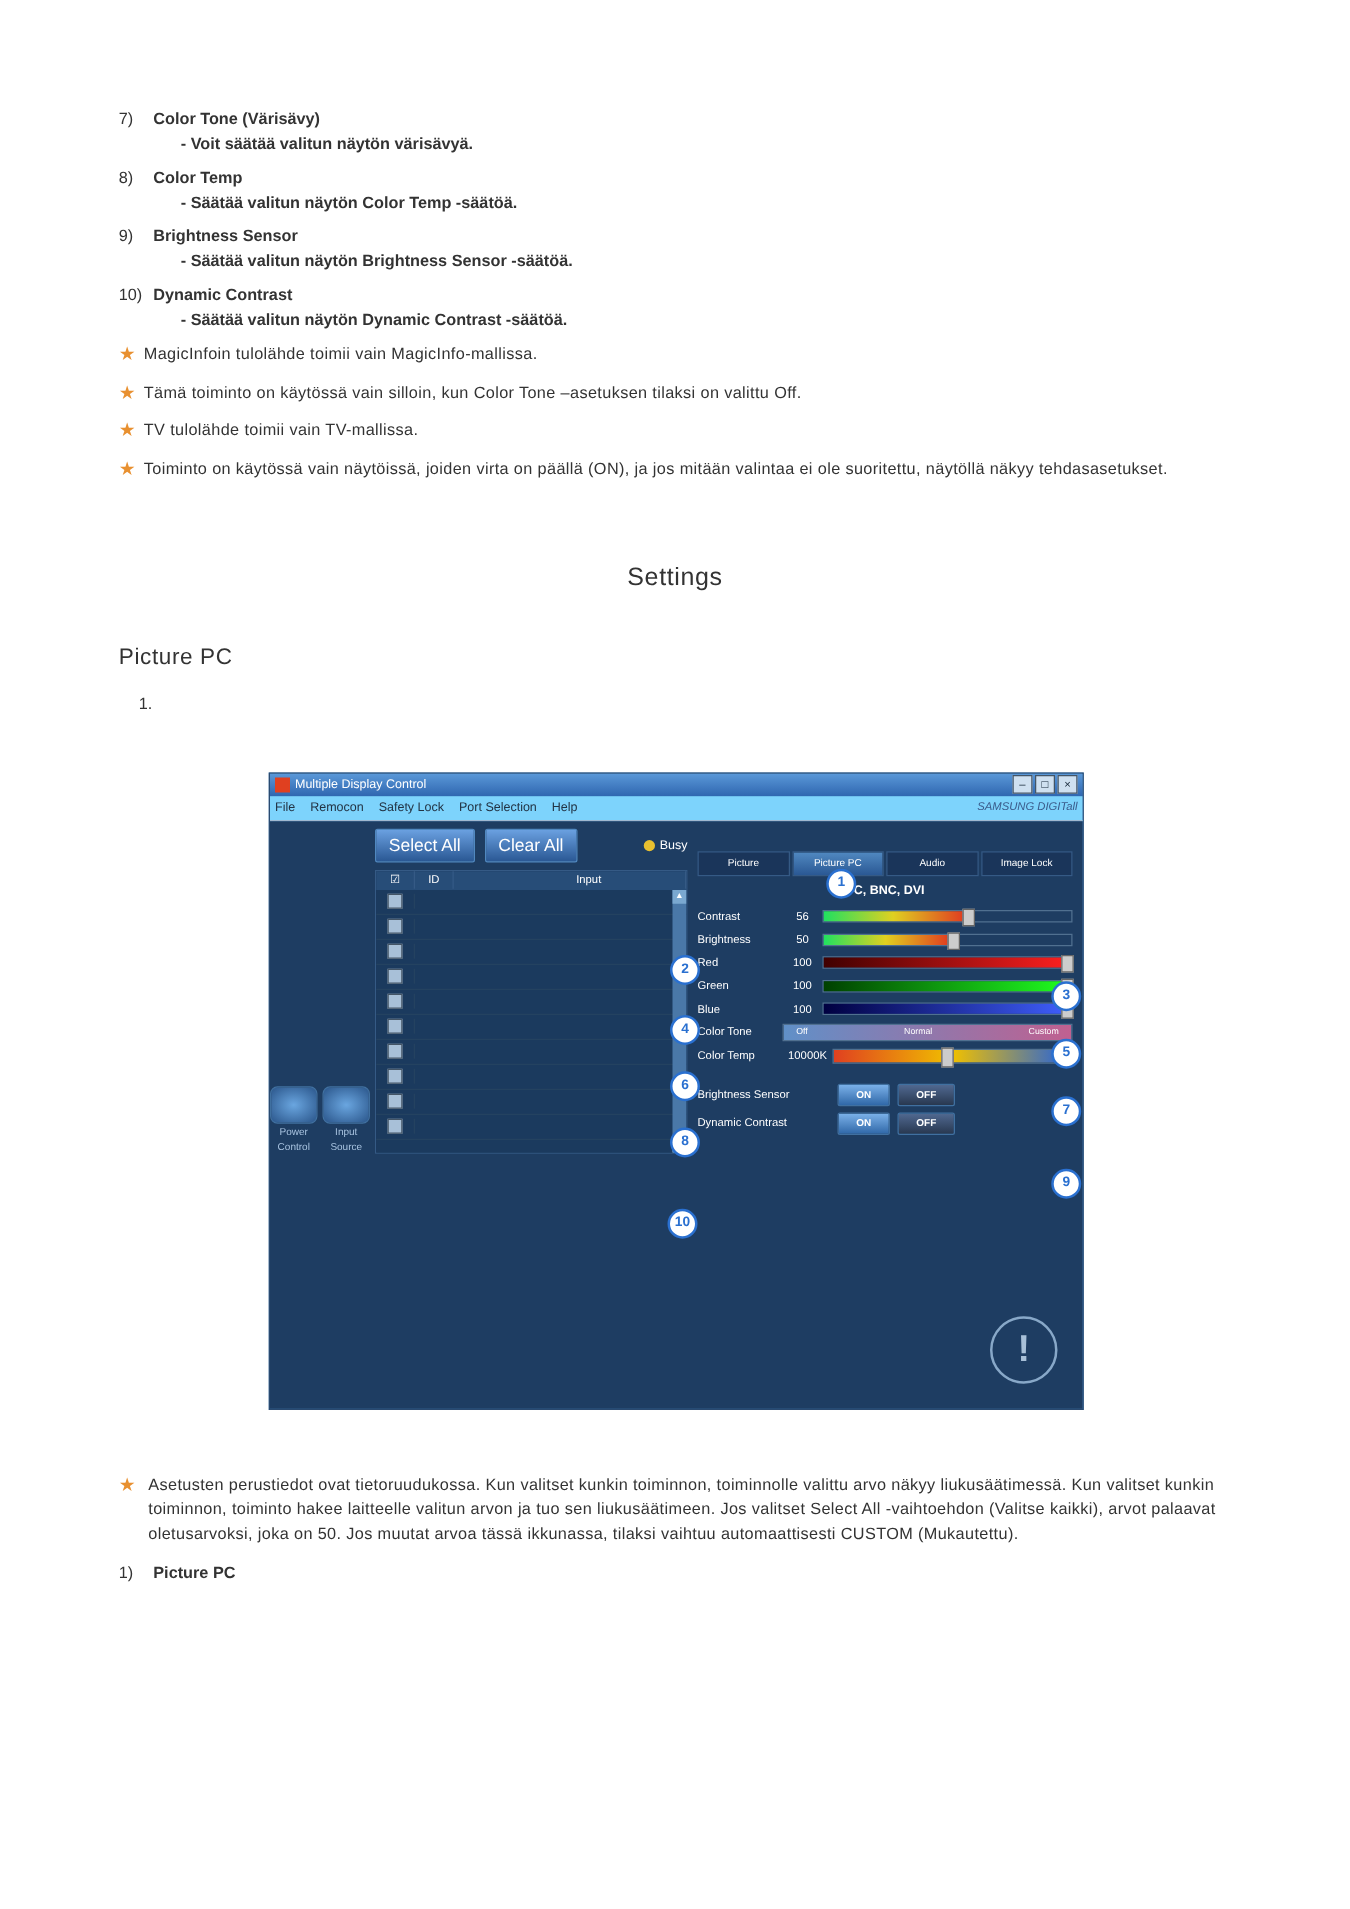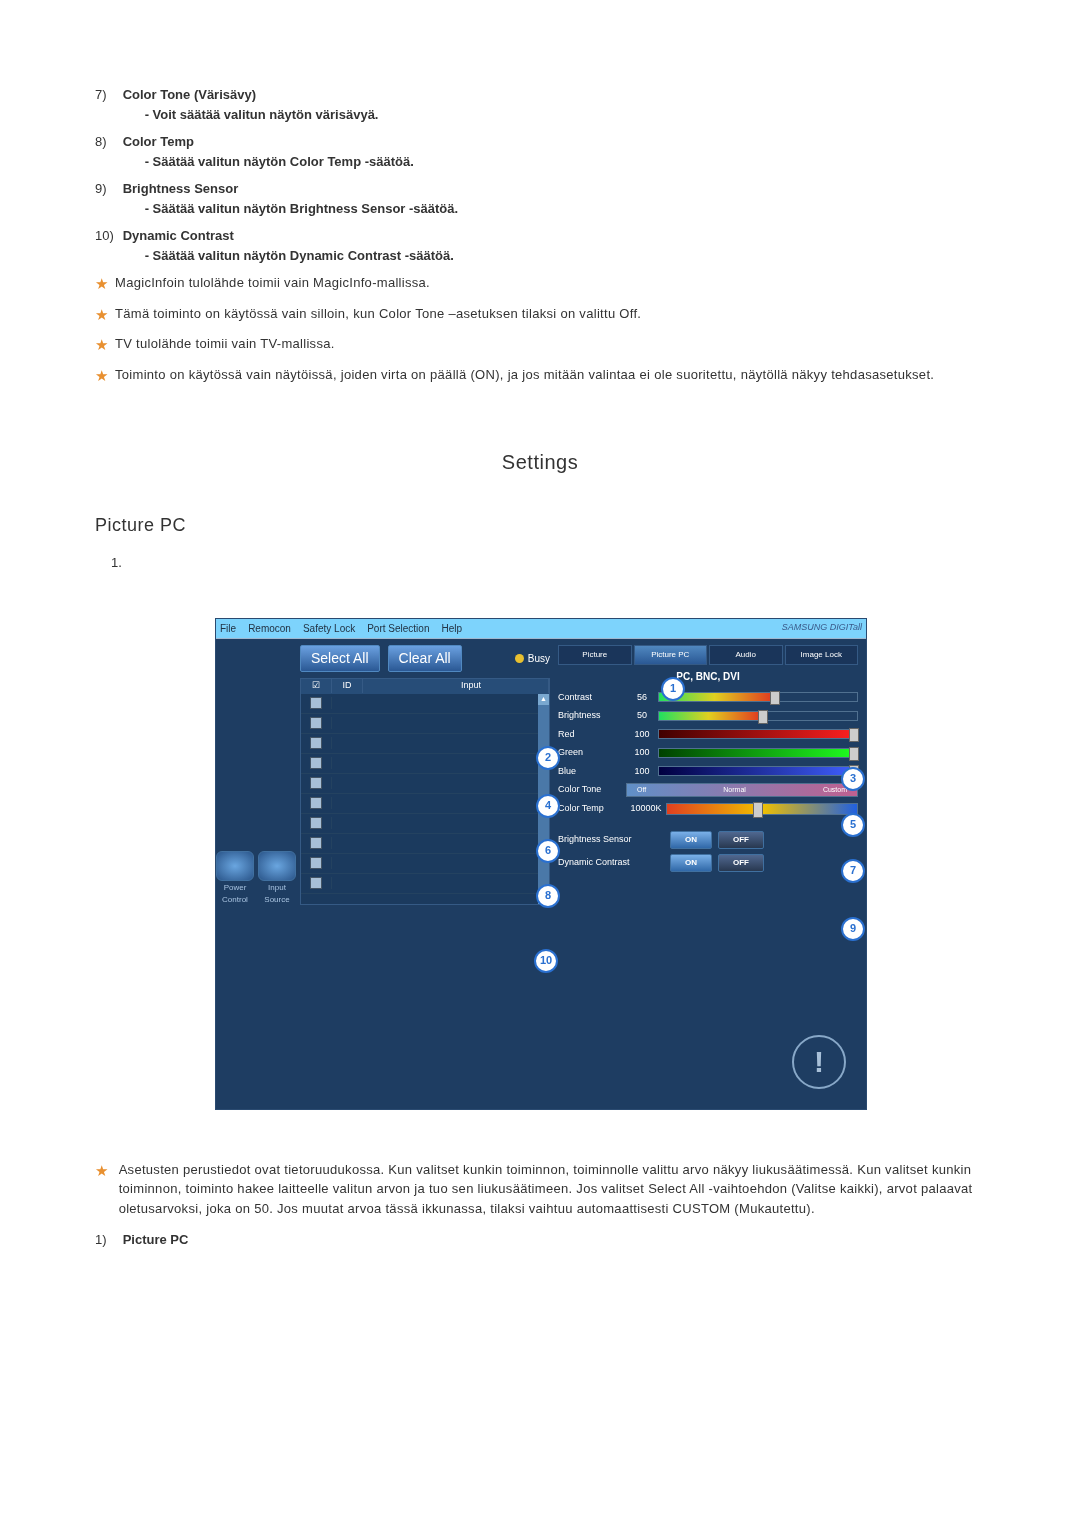--- a/index.html
+++ b/index.html
@@ -68,21 +68,21 @@
   .gh-chk{width:30px;} .gh-id{width:30px;} .gh-stat{width:30px;} .gh-input{flex:1;}
   .grid-body { height:210px; position:relative; background:#1b3a5e;}
   .grid-row { display:flex; height:19px; align-items:center; border-bottom:1px solid #244260;}
   .gc{border-right:1px solid #244260; display:flex; justify-content:center; align-items:center;}
   .g-chk{width:30px;} .g-id{width:30px;} .g-stat{width:30px;} .g-input{flex:1;}
   .chkbox{width:10px;height:10px;background:#a8c0d8;border:1px solid #456;}
   .grid-scroll { position:absolute; right:0; top:0; bottom:0; width:11px; background:#4a78a8;}
   .grid-scroll .up,.grid-scroll .down{height:11px; background:#7aa8d0; display:flex; align-items:center; justify-content:center; font-size:7px;}
   .grid-scroll .down{position:absolute; bottom:0; width:100%;}
   .right-pane { flex:1; padding:6px 8px 6px 4px; position:relative;}
-  .tabs { display:flex; gap:2px; margin-bottom:4px;}
+  .tabs { display:flex; gap:2px; margin-bottom:4px;margin-top:18px;}
   .tab { flex:1; background:#1a355a; padding:3px 0; text-align:center; font-size:8px; border:1px solid #355a85;}
   .tab.active { background:linear-gradient(#5088c0,#2a5894); color:#fff;}
   .panel-title { text-align:center; font-weight:bold; font-size:10px; margin:3px 0 7px;}
   .ctrl-row { display:flex; align-items:center; margin-bottom:5px; font-size:9px;}
   .ctrl-label { width:68px; color:#fff; }
   .ctrl-value { width:32px; text-align:center;}
   .slider { flex:1; height:8px; border:1px solid #507090; position:relative;}
   .slider .fill { position:absolute; left:0; top:0; bottom:0; }
   .slider .thumb { position:absolute; top:-2px; width:8px; height:12px; background:#ccc; border:1px solid #666;}
   .colortone-bar { flex:1; height:12px; background:linear-gradient(90deg,#6090c8 0%,#c06090 100%); border:1px solid #507090; display:flex; justify-content:space-between; align-items:center; padding:0 10px; font-size:7px;}
@@ -133,20 +133,27 @@
 
 <h2 class="settings">Settings</h2>
 <h3 class="picturepc">Picture PC</h3>
 
 <div class="step">
   <span class="step-num">1.</span>
 </div>
 
 <div class="screenshot-wrap">
   <div class="app">
+    <div class="titlebar">
+      <span style="width:12px;height:12px;background:#e04020;margin-right:4px;"></span>
+      <span class="title">Multiple Display Control</span>
+      <span class="winbtn">–</span>
+      <span class="winbtn">□</span>
+      <span class="winbtn">×</span>
+    </div>
     <div class="menubar">
       <span>File</span>
       <span>Remocon</span>
       <span>Safety Lock</span>
       <span>Port Selection</span>
       <span>Help</span>
       <span class="brand">SAMSUNG DIGITall</span>
     </div>
     <div class="app-body">
       <div class="sidebar">

